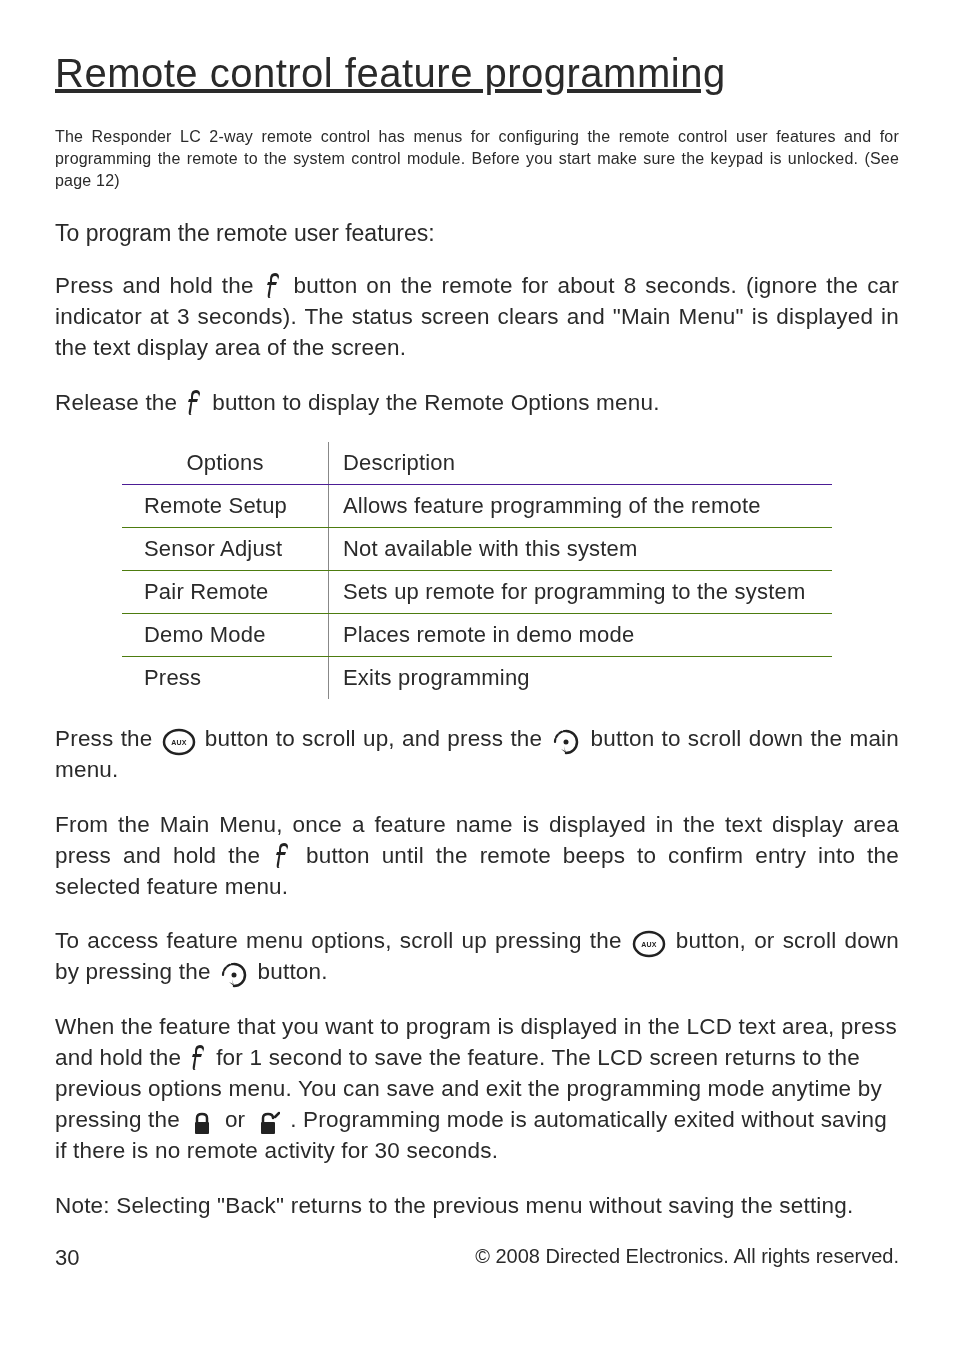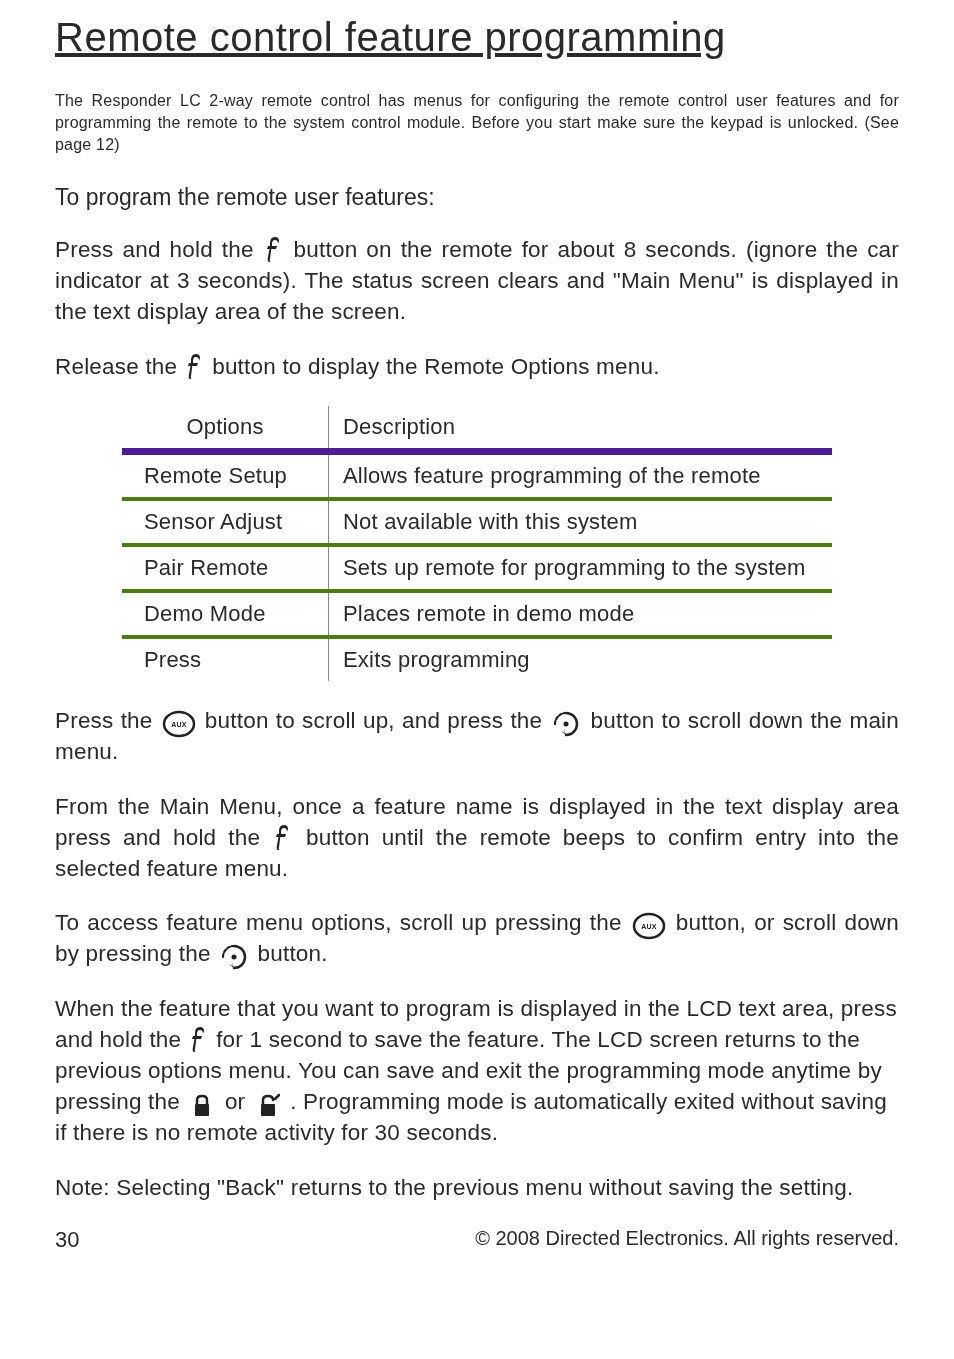--- a/index.html
+++ b/index.html
@@ -7,21 +7,22 @@
       font-weight: 300;
       width: 954px;
       height: 1359px;
       margin: 0;
       padding: 0;
       box-sizing: border-box;
       color: #2a2a2a;
       background: white;
     }
     .page {
-      padding: 15px 55px 30px 55px;
+      padding: 35px 55px 30px 55px;
+      margin-top: 16px;
     }
     h1 {
       font-size: 40px;
       font-weight: 400;
       text-decoration: underline;
       margin: 0 0 30px 0;
       letter-spacing: 0.5px;
     }
     .intro {
       font-size: 16px;
@@ -89,31 +90,31 @@
       width: 710px;
     }
     th, td {
       font-size: 22px;
       font-weight: 300;
       text-align: left;
       padding: 8px 14px;
       letter-spacing: 0.2px;
     }
     th {
-      border-bottom: 7px solid #4c1d95;
+      border-bottom: 1px solid #4c1d95;
       text-align: center;
     }
     th:first-child { text-align: center; }
     th:last-child { text-align: left; }
     td:first-child {
       width: 170px;
       padding-left: 22px;
     }
     tr td {
-      border-bottom: 4px solid #4d7c0f;
+      border-bottom: 1px solid #4d7c0f;
     }
     tr:last-child td {
       border-bottom: none;
     }
     .col-divider {
       border-left: 1px solid #888;
     }
     .footer {
       display: flex;
       justify-content: space-between;

